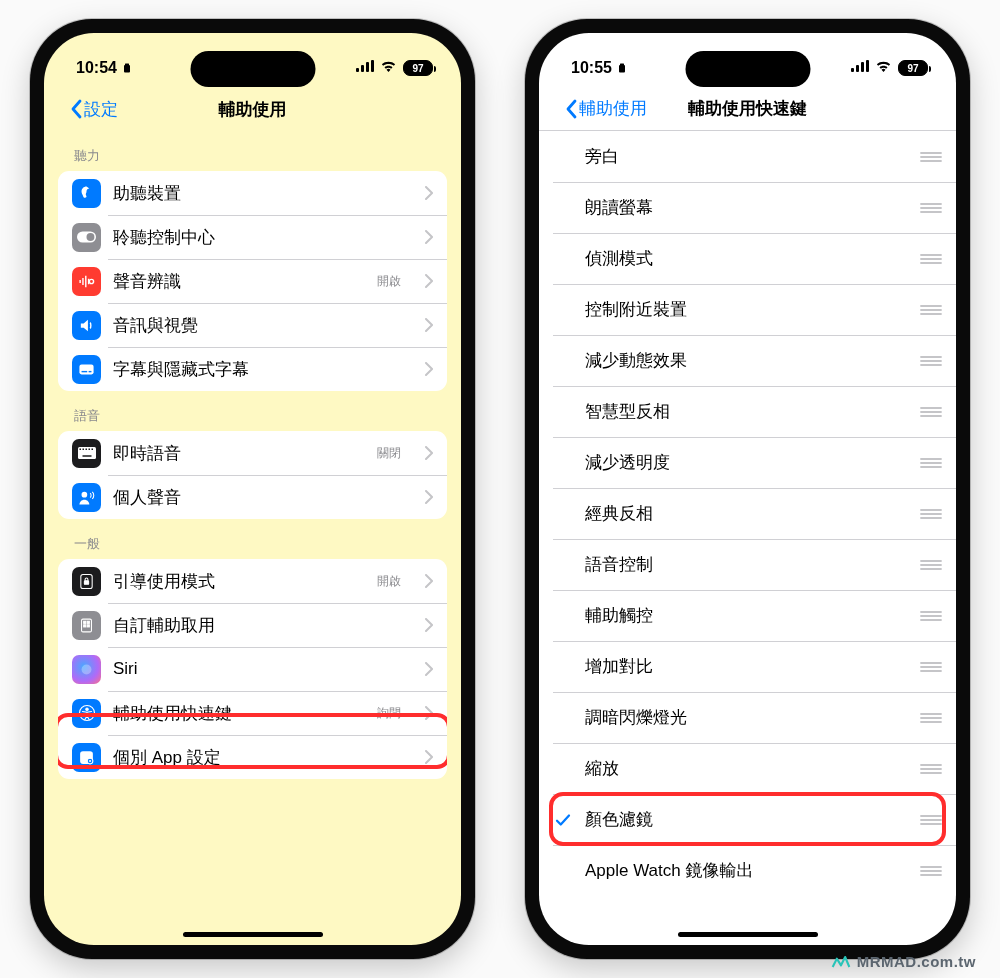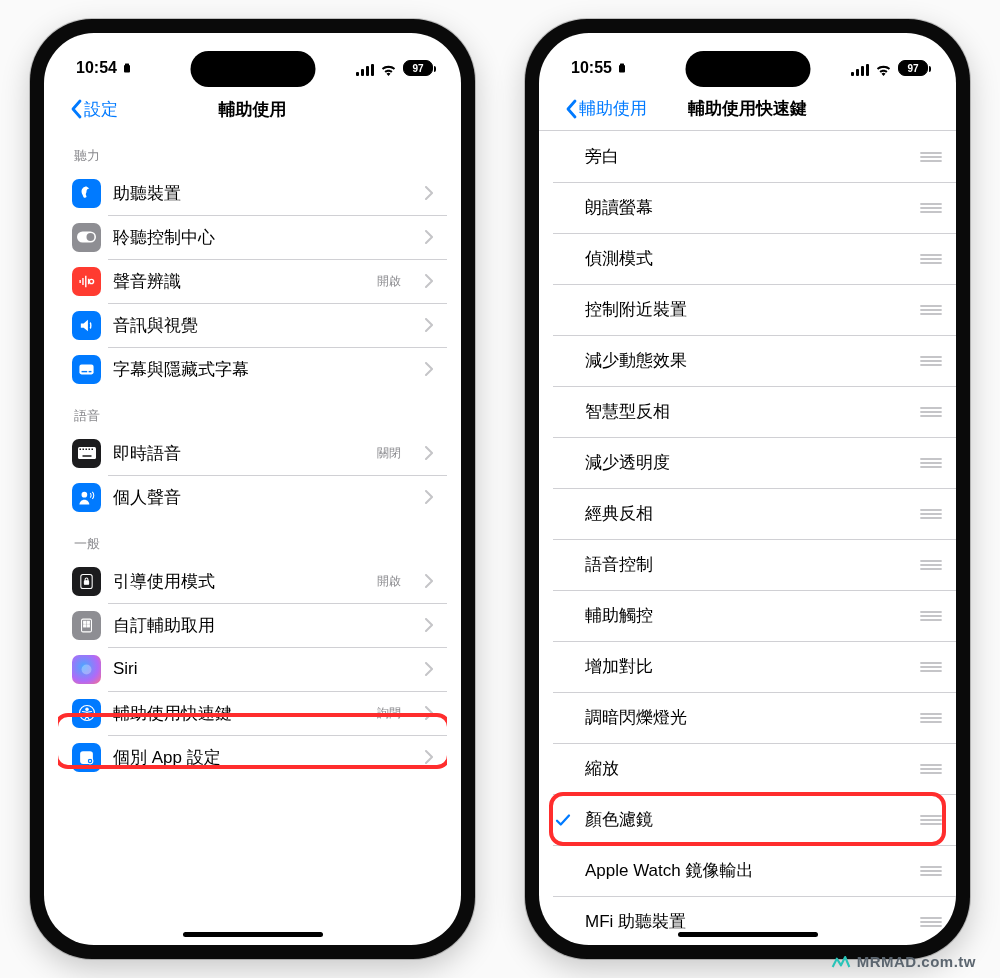--- a/index.html
+++ b/index.html
@@ -27,21 +27,21 @@
     content: "";
     position: absolute;
     background: #1a1a1a;
   }
   .phone::before { 
     display:none;
   }
   .screen {
     width: 100%;
     height: 100%;
-    background: #ffffff;
+    background: #fef9c3;
     border-radius: 50px;
     overflow: hidden;
     position: relative;
   }
   .dynamic-island {
     position: absolute;
     top: 18px;
     left: 50%;
     transform: translateX(-50%);
     width: 125px;
@@ -54,21 +54,21 @@
     height: 54px;
     display: flex;
     justify-content: space-between;
     align-items: center;
     padding: 16px 28px 0 32px;
     font-size: 16px;
     font-weight: 600;
     color: #000;
   }
   .status-left { display:flex; align-items:center; gap:4px; }
-  .status-right { display:flex; align-items:flex-end; gap:6px; }
+  .status-right { display:flex; align-items:flex-start; gap:6px; }
   .alarm-icon, .signal-icon, .wifi-icon, .battery-icon { display:inline-flex; }
   .battery-pill {
     border:1.5px solid #000; border-radius:7px; width:30px; height:16px;
     display:flex; align-items:center; justify-content:center;
     font-size:10px; font-weight:700; position:relative;
     background:#000; color:#fff;
   }
   .battery-pill::after { content:""; position:absolute; right:-4px; top:5px; width:2.5px; height:6px; background:#000; border-radius:0 2px 2px 0; }
 
   .nav-bar {
@@ -625,31 +625,20 @@
             <span class="check-col"></span>
             <div class="label">Apple Watch 鏡像輸出</div>
             <span class="drag-handle">
               <svg width="22" height="10" viewBox="0 0 22 10" stroke="#c5c5c8" stroke-width="1.8" stroke-linecap="round">
                 <line x1="1" y1="1" x2="21" y2="1"></line>
                 <line x1="1" y1="5" x2="21" y2="5"></line>
                 <line x1="1" y1="9" x2="21" y2="9"></line>
               </svg>
             </span>
           </div>
-          <div class="row no-icon">
-            <span class="check-col"></span>
-            <div class="label">MFi 助聽裝置</div>
-            <span class="drag-handle">
-              <svg width="22" height="10" viewBox="0 0 22 10" stroke="#c5c5c8" stroke-width="1.8" stroke-linecap="round">
-                <line x1="1" y1="1" x2="21" y2="1"></line>
-                <line x1="1" y1="5" x2="21" y2="5"></line>
-                <line x1="1" y1="9" x2="21" y2="9"></line>
-              </svg>
-            </span>
-          </div>
         </div>
       <div class="highlight-box" style="left:10px; right:10px; top:661px; height:54px;"></div>
     </div>
     <div class="home-indicator"></div>
   </div>
 </div>
 
 <div class="watermark">
   <svg width="20" height="14" viewBox="0 0 24 16" fill="none" stroke="currentColor" stroke-width="2.5" stroke-linejoin="round">
       <path d="M2 14 L7 4 L12 12 L17 2 L22 14"></path>

